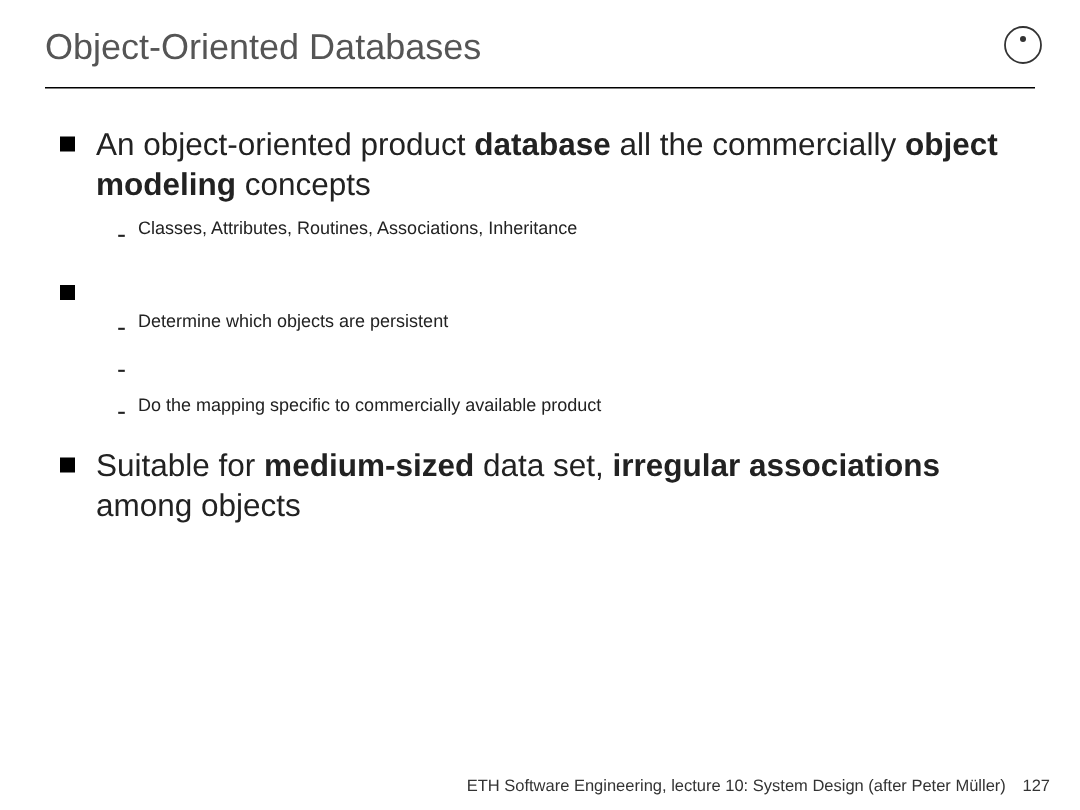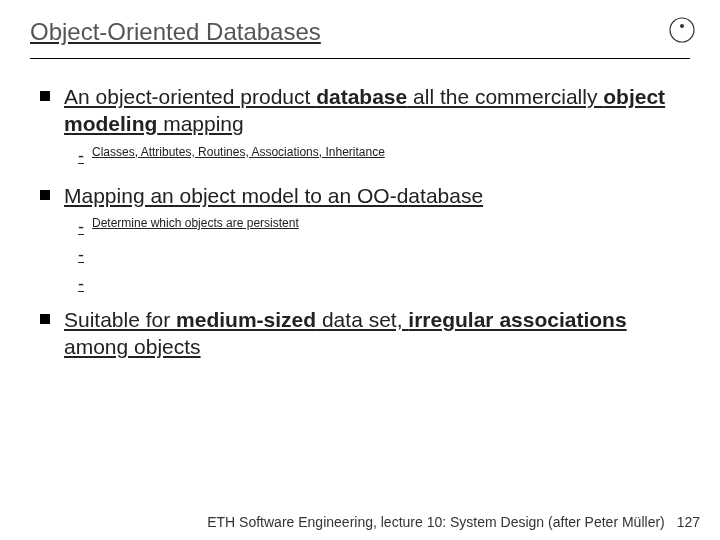--- a/index.html
+++ b/index.html
@@ -10,21 +10,20 @@
     font-family: Verdana, Arial, sans-serif;
     color: #222;
     position: relative;
     overflow: hidden;
   }
   .slide {
     width: 100%;
     height: 100%;
     padding: 18px 30px 0 30px;
     position: relative;
-    text-decoration: underline;
   }
   .title {
     font-size: 24px;
     color: #555;
     font-weight: normal;
     padding-bottom: 10px;
   }
   .rule {
     border: none;
     border-top: 1.5px solid #000;
@@ -66,21 +65,21 @@
     line-height: 1.35;
   }
   .sub .txt {
     font-size: 12px;
     line-height: 1.35;
   }
   .footer {
     position: absolute;
     bottom: 10px;
     right: 20px;
-    font-size: 14px;
+    font-size: 11px;
     color: #333;
   }
   .page-num {
     display: inline-block;
     margin-left: 8px;
   }
   b { font-weight: bold; }
 </style>
 </head>
 <body>
@@ -94,40 +93,40 @@
     </svg>
   </div>
 
   <h1 class="title">Object-Oriented Databases</h1>
   <hr class="rule">
 
   <div class="content">
 
     <div class="bullet">
       <span class="sq"></span>
-      <span class="txt"><span>An object-oriented product </span><b>database</b><span> all the commercially </span><b>object modeling</b><span> mapping</span></span>
+      <span class="txt"><span>An object-oriented product </span><b>database</b><span> all the commercially </span><b>object modeling</b><span> concepts</span></span>
     </div>
     <div class="sub">
       <span class="dash">-</span>
       <span class="txt">Classes, Attributes, Routines, Associations, Inheritance</span>
     </div>
 
     <div class="bullet" style="margin-top:14px">
       <span class="sq"></span>
-      <span class="txt"><span>Mapping an object model to an OO-database</span></span>
     </div>
     <div class="sub">
       <span class="dash">-</span>
       <span class="txt">Determine which objects are persistent</span>
     </div>
     <div class="sub">
       <span class="dash">-</span>
     </div>
     <div class="sub">
       <span class="dash">-</span>
+      <span class="txt">Do the mapping specific to commercially available product</span>
     </div>
 
     <div class="bullet" style="margin-top:10px">
       <span class="sq"></span>
       <span class="txt"><span>Suitable for </span><b>medium-sized</b><span> data set, </span><b>irregular associations</b><span> among objects</span></span>
     </div>
 
   </div>
 
   <div class="footer">

